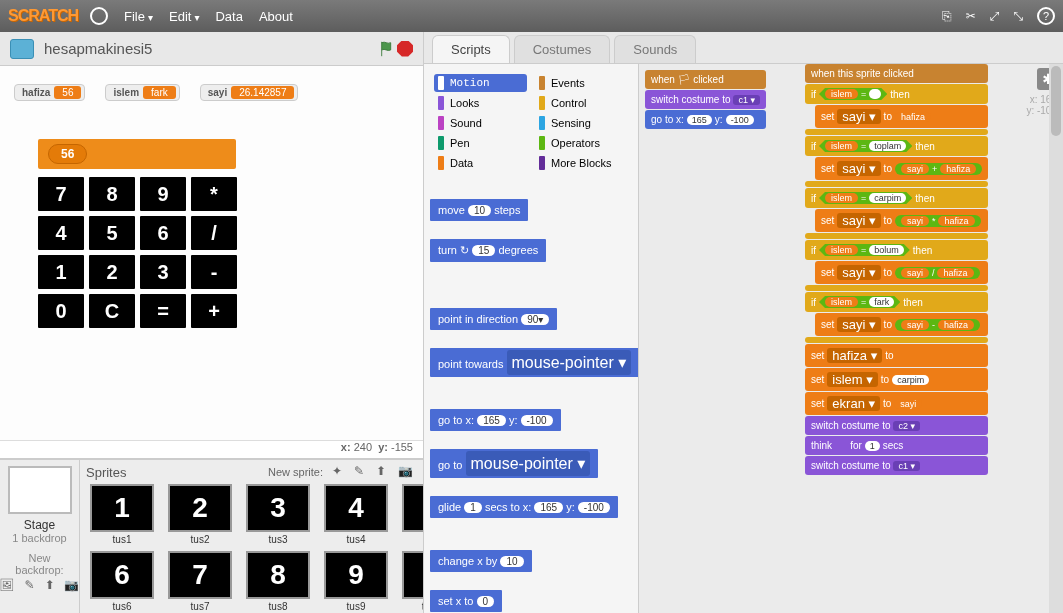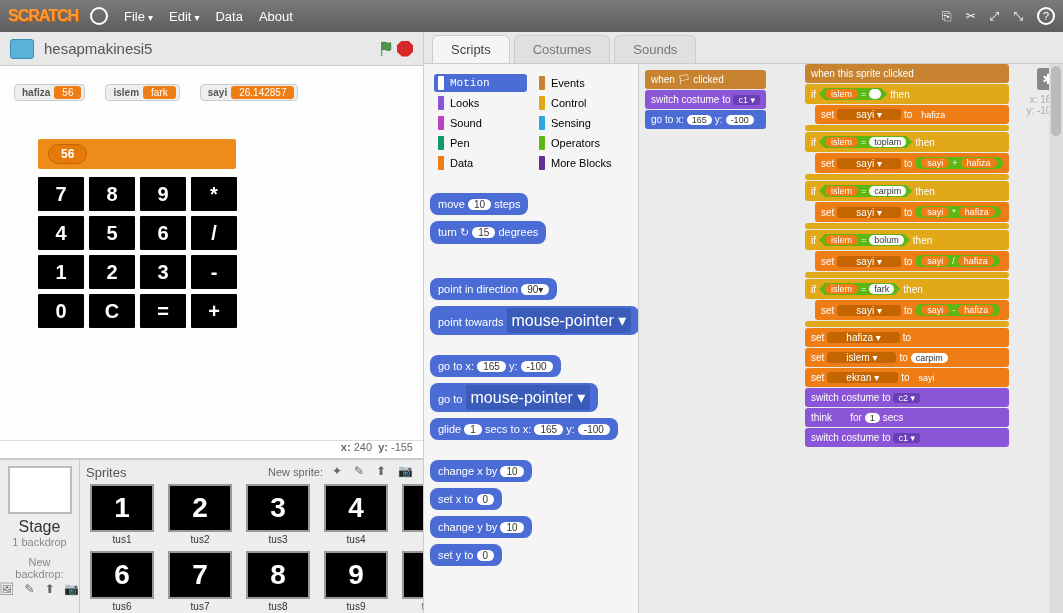--- a/index.html
+++ b/index.html
@@ -35,21 +35,21 @@
 .calc-display .screen { background:#e47b08; color:#fff; border-radius:10px; padding:2px 12px; border:1px solid #c56600; font-size:12px; font-weight:bold; }
 .calc-keys { margin-top:8px; display:grid; grid-template-columns:repeat(4,46px); grid-auto-rows:34px; gap:5px; }
 .calc-key { background:#000; color:#fff; display:flex; align-items:center; justify-content:center; font-size:20px; font-weight:bold; border-radius:1px; cursor:pointer; }
 
 .coord-bar { height:18px; text-align:right; padding:0 10px; font-size:11px; color:#666; border-top:1px solid #ddd; }
 
 
 .sprite-panel { height:155px; background:#ededed; border-top:2px solid #ccc; display:flex; }
 .stage-cell { width:80px; padding:6px 4px; text-align:center; border-right:1px solid #ccc; }
 .stage-thumb { width:64px; height:48px; background:#fff; border:2px solid #bbb; margin:0 auto 4px; }
-.stage-cell .lbl { font-size:16px; color:#333; }
+.stage-cell .lbl { font-size:12px; color:#333; }
 .stage-cell .sub { font-size:11px; color:#888; }
 .sprites-area { flex:1; padding:4px 6px; overflow:hidden; }
 .sprites-head { display:flex; align-items:center; margin-bottom:4px; }
 .sprites-head .t { font-size:13px; color:#555; flex:1; }
 .sprites-head .ns { font-size:11px; color:#666; margin-right:6px; }
 .tool-i { width:16px; height:16px; margin:0 3px; color:#666; cursor:pointer; }
 .sprite-grid { display:grid; grid-template-columns:repeat(5,72px); gap:6px; }
 .sprite-item { text-align:center; cursor:pointer; }
 .sprite-item .thumb { width:64px; height:48px; background:#000; color:#fff; display:flex; align-items:center; justify-content:center; font-size:28px; font-weight:bold; border:2px solid #999; margin:0 auto; }
 .sprite-item .nm { font-size:10px; color:#333; margin-top:2px; }
@@ -61,21 +61,21 @@
 
 .middle-pane { display:flex; flex:1; overflow:hidden; }
 .palette-col { width:215px; background:#f5f5f5; border-right:1px solid #ccc; padding:6px; overflow:hidden; }
 .cat-grid { display:grid; grid-template-columns:1fr 1fr; gap:2px 8px; margin-bottom:10px; padding:4px; }
 .cat { display:flex; align-items:center; font-size:11px; padding:2px 4px; border-radius:3px; cursor:pointer; }
 .cat .sw { width:6px; height:14px; margin-right:6px; border-radius:1px; }
 .cat.active { background:#4a6cd4; color:#fff;font-family:Liberation Mono, monospace; }
 .cat.active .sw { background:#fff !important; }
 
 .block-stack { padding:4px 0; }
-.blk { display:inline-block; color:#fff; font-size:11px; padding:5px 8px; border-radius:8px; margin:3px 0; white-space:nowrap; font-weight:500; }
+.blk { display:inline-block; color:#fff; font-size:11px; padding:5px 8px; border-radius:1px; margin:9px 0; white-space:nowrap; font-weight:500; }
 .blk.motion { background:#4a6cd4; }
 .blk .oval { background:#fff; color:#333; border-radius:10px; padding:0 6px; font-size:10px; display:inline-block; min-width:16px; text-align:center; }
 .blk .drop { background:#3a5bb8; border-radius:3px; padding:4px 5px; font-size:16px; }
 
 .scripts-area { flex:1; background:#ebebeb; position:relative; overflow:hidden; padding:10px 6px; }
 .vscroll { position:absolute; right:0; top:0; width:14px; height:100%; background:#ddd; }
 .vscroll .thumb { width:10px; margin:2px; height:70px; background:#bbb; border-radius:5px; }
 
 
 .script-group { position:absolute; }
@@ -84,21 +84,21 @@
 .s-events { background:#c88330; }
 .s-control { background:#e1a91a; }
 .s-looks { background:#8a55d7; }
 .s-motion { background:#4a6cd4; }
 .s-data { background:#ee7d16;text-align:center; }
 .s-op-green { background:#5cb712; border-radius:10px; padding:1px 6px; font-size:9px; display:inline-flex; gap:3px; }
 .s-op-hex { background:#5cb712; padding:1px 6px; font-size:9px; display:inline-flex; gap:3px; clip-path:polygon(6px 0,calc(100% - 6px) 0,100% 50%,calc(100% - 6px) 100%,6px 100%,0 50%); }
 .pill { background:#ee7d16; border-radius:10px; padding:0 6px; font-size:9px; color:#fff; }
 .pill-w { background:#fff; color:#333; border-radius:10px; padding:0 5px; font-size:9px; min-width:12px; display:inline-block; }
 .pill-d { background:#6a3fb5; border-radius:3px; padding:0 5px; font-size:9px; }
-.pill-dd { background:#c56500; border-radius:3px; padding:0 19px; font-size:10px; }
+.pill-dd { background:#c56500; border-radius:3px; padding:0 5px; font-size:13px; }
 .coord-info { position:absolute; top:30px; right:6px; font-size:10px; color:#aaa; text-align:right; }
 .star-btn { position:absolute; top:4px; right:4px; width:22px; height:22px; background:#888; color:#fff; display:flex; align-items:center; justify-content:center; border-radius:3px; font-size:14px; cursor:pointer; }
 
 svg { display:block; }
 </style>
 </head>
 <body>
 
 <div class="topbar">
   <span class="logo">SCRATCH</span>

